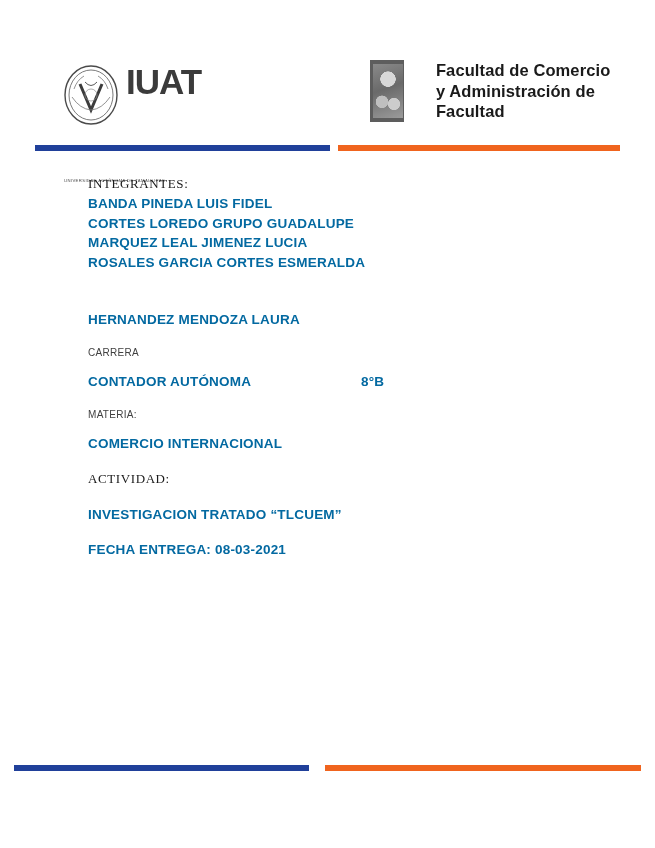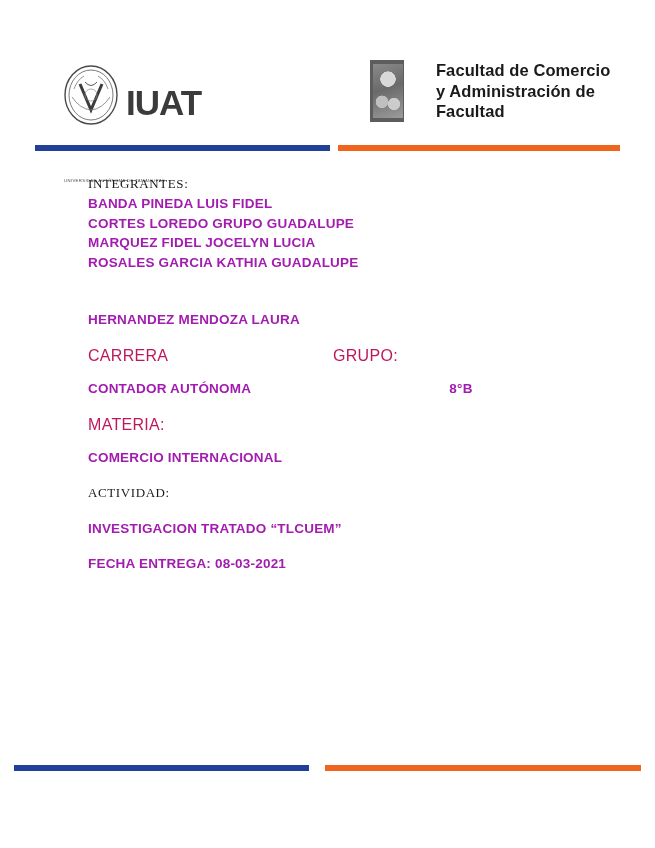--- a/index.html
+++ b/index.html
@@ -26,21 +26,21 @@
     top: 58px;
     left: 0;
     width: 655px;
     height: 80px;
   }
   .iuat-block {
     position: absolute;
     left: 62px;
     top: 6px;
     display: flex;
-    align-items: flex-end;
+    align-items: flex-start;
   }
   .iuat-seal {
     width: 58px;
     height: 62px;
     position: relative;
   }
   .iuat-seal svg { display: block; }
   .iuat-word {
     font-family: "Liberation Sans", sans-serif;
     font-size: 35px;
@@ -119,29 +119,29 @@
   }
   .line { margin: 0; }
   .lbl-serif {
     font-family: "Liberation Serif", serif;
     font-size: 13px;
     letter-spacing: 0.6px;
     color: #1a1a1a;
   }
   .lbl-sans {
     font-family: "Liberation Sans", sans-serif;
-    font-size: 16px;
+    font-size: 10px;
     letter-spacing: 0.3px;
-    color: #be185d;
+    color: #404040;
   }
   .bold {
     font-weight: 700;
     font-size: 13.5px;
     letter-spacing: 0.2px;
-    color: #a21caf;
+    color: #0369a1;
   }
   .sp-2  { height: 2px; }
   .sp-16 { height: 16px; }
   .sp-20 { height: 20px; }
 
   .names .bold { line-height: 19.5px; }
 
   .row-two {
     display: flex;
   }
@@ -188,37 +188,36 @@
   <div class="rule blue rule-bot-blue"></div>
   <div class="rule orange rule-bot-orange"></div>
 
   <div class="content">
 
     <p class="line lbl-serif">INTEGRANTES:</p>
     <div class="sp-2"></div>
     <div class="names">
       <p class="line bold">BANDA PINEDA LUIS FIDEL</p>
       <p class="line bold">CORTES LOREDO GRUPO GUADALUPE</p>
-      <p class="line bold">MARQUEZ FIDEL JOCELYN LUCIA</p>
-      <p class="line bold">ROSALES GARCIA KATHIA GUADALUPE</p>
+      <p class="line bold">MARQUEZ LEAL JIMENEZ LUCIA</p>
+      <p class="line bold">ROSALES GARCIA CORTES ESMERALDA</p>
     </div>
 
     <div class="sp-20"></div>
     <div class="sp-20"></div>
     <p class="line bold">HERNANDEZ MENDOZA LAURA</p>
 
     <div class="sp-20"></div>
     <div class="row-two">
       <div class="col-a lbl-sans">CARRERA</div>
-      <div class="col-b lbl-sans">GRUPO:</div>
     </div>
     <div class="sp-16"></div>
     <div class="row-two">
       <div class="col-a bold">CONTADOR AUTÓNOMA</div>
-      <div class="col-b bold" style="padding-left:28px;text-align:center;">8°B</div>
+      <div class="col-b bold" style="padding-left:28px;">8°B</div>
     </div>
 
     <div class="sp-20"></div>
     <p class="line lbl-sans">MATERIA:</p>
     <div class="sp-16"></div>
     <p class="line bold">COMERCIO INTERNACIONAL</p>
 
     <div class="sp-20"></div>
     <p class="line lbl-serif">ACTIVIDAD:</p>
     <div class="sp-20"></div>

